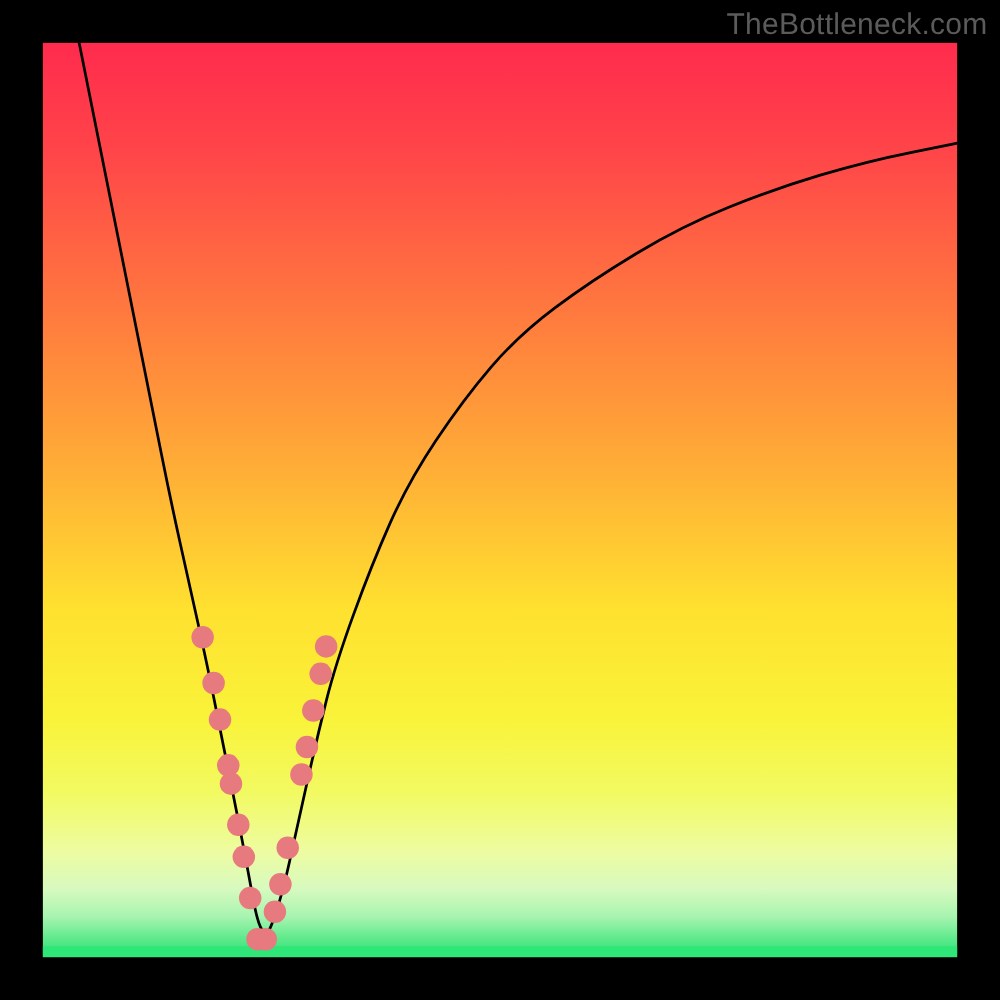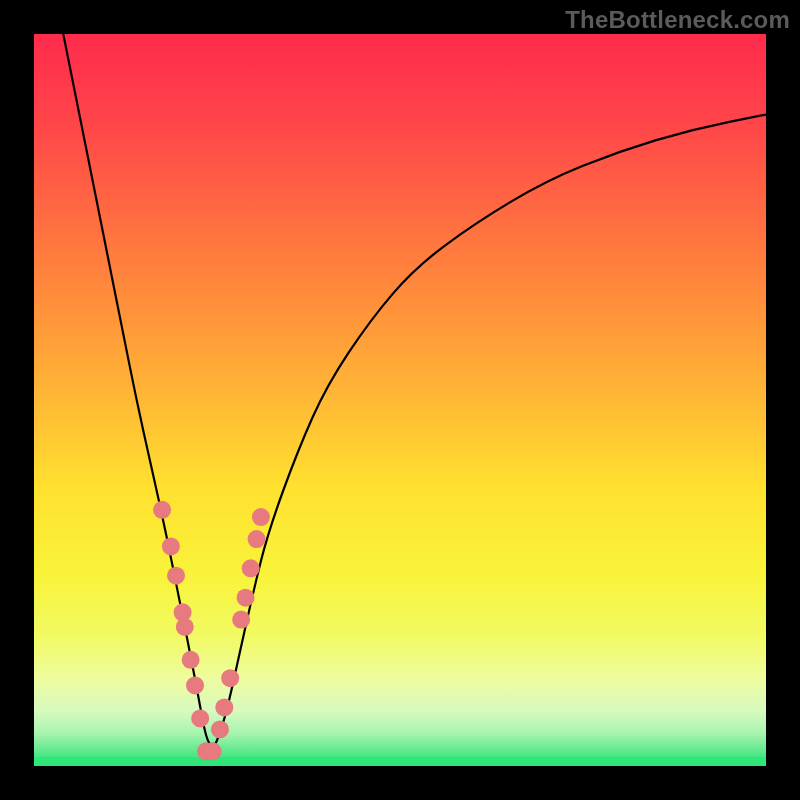--- a/index.html
+++ b/index.html
@@ -34,21 +34,21 @@
     width: 100%;
     height: 100%;
   }
   .watermark {
     position: absolute;
     top: 6px;
     right: 10px;
     color: #5b5b5b;
     font-size: 24px;
     letter-spacing: 0.2px;
-    font-weight: 700;
+    font-weight: 400;
     user-select: none;
     margin-left: 34px;
   }
   svg {
     position: absolute;
     left: 0;
     top: 0;
   }
 </style>
 </head>

